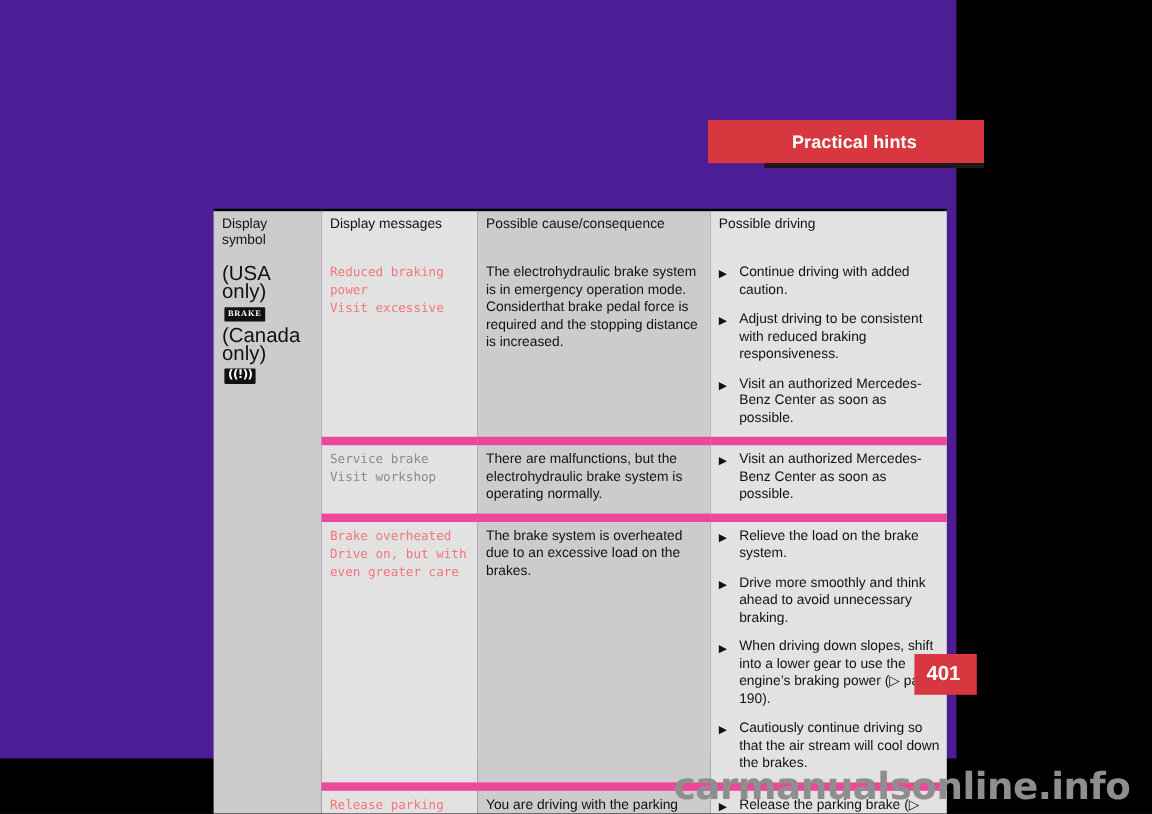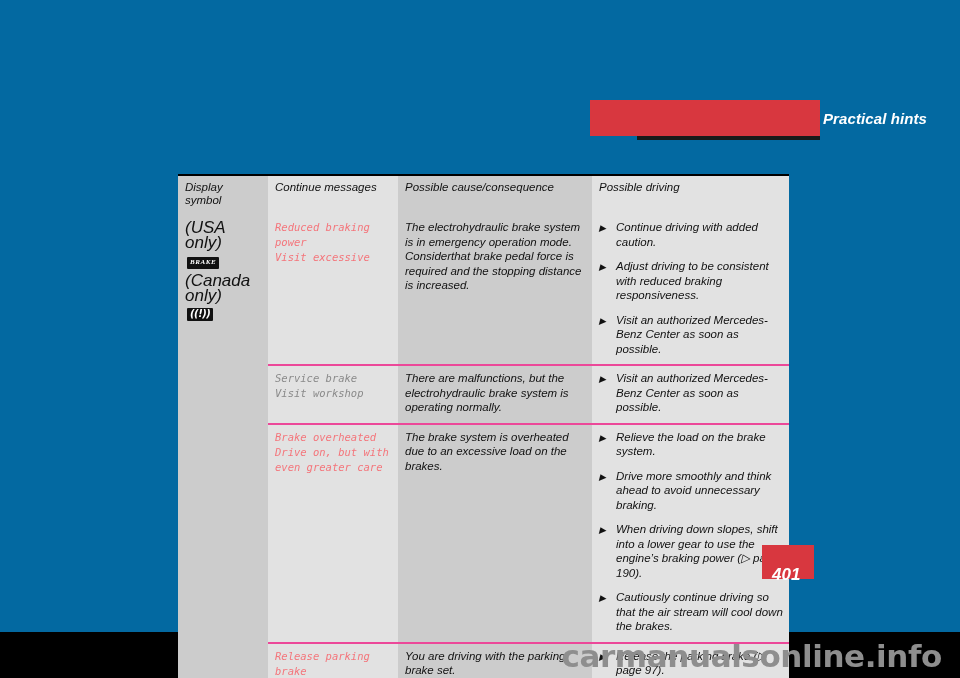--- a/index.html
+++ b/index.html
@@ -10,23 +10,22 @@
     width: 960px; height: 678px;
     position: relative;
     overflow: hidden;
     font-family: "Liberation Sans", sans-serif;
   }
 
   
   .page-sheet {
     position: absolute;
     left: 0; top: 0;
-    width: 960px; height: 632px;
-    background: #0369a1;
-    font-style: italic;
+    width: 797px; height: 632px;
+    background: #4c1d95;
   }
 
   
   .header-band {
     position: absolute;
     left: 590px; top: 100px;
     width: 230px; height: 36px;
     background: #d8373f;
   }
   .header-title {
@@ -52,21 +51,20 @@
     width: 52px; height: 34px;
     background: #d8373f;
   }
   .page-number {
     position: absolute;
     left: 772px; top: 552px;
     color: #ffffff;
     font-size: 17px;
     font-weight: bold;
     line-height: 19px;
-    margin-top: 13px;
   }
 
   
   .tbl {
     position: absolute;
     left: 178px; top: 174px;
     width: 611px;
     border-collapse: collapse;
     border-top: 2px solid #000000;
     table-layout: fixed;
@@ -91,21 +89,21 @@
     background: #cccccc;
     font-size: 11.5px;
     font-weight: bold;
     color: #111;
     padding-top: 6px;
     padding-bottom: 7px;
     line-height: 13px;
   }
   thead th.hb { background: #e2e2e2; }
 
-  tbody tr > td { border-top: 2px solid #ec4899; }
+  tbody tr > td { border-top: 7px solid #ec4899; }
   tbody tr.first-body > td { border-top: none; }
 
   
   .sym-note {
     font-size: 17px;
     color: #111;
     line-height: 15px;
   }
   .sym-badge {
     display: inline-block;
@@ -194,21 +192,21 @@
   <table class="tbl">
     <colgroup>
       <col class="c1">
         <col class="c2">
         <col class="c3">
         <col class="c4">
     </colgroup>
     <thead>
       <tr>
         <th>Display symbol</th>
-        <th class="hb">Continue messages</th>
+        <th class="hb">Display messages</th>
         <th>Possible cause/consequence</th>
         <th class="hb">Possible driving</th>
       </tr>
     </thead>
     <tbody>
 
       <tr class="first-body">
         <td class="tint-a" rowspan="4">
           <div class="sym-note">(USA only)</div>
           <div class="sym-badge sym-brake">BRAKE</div>

